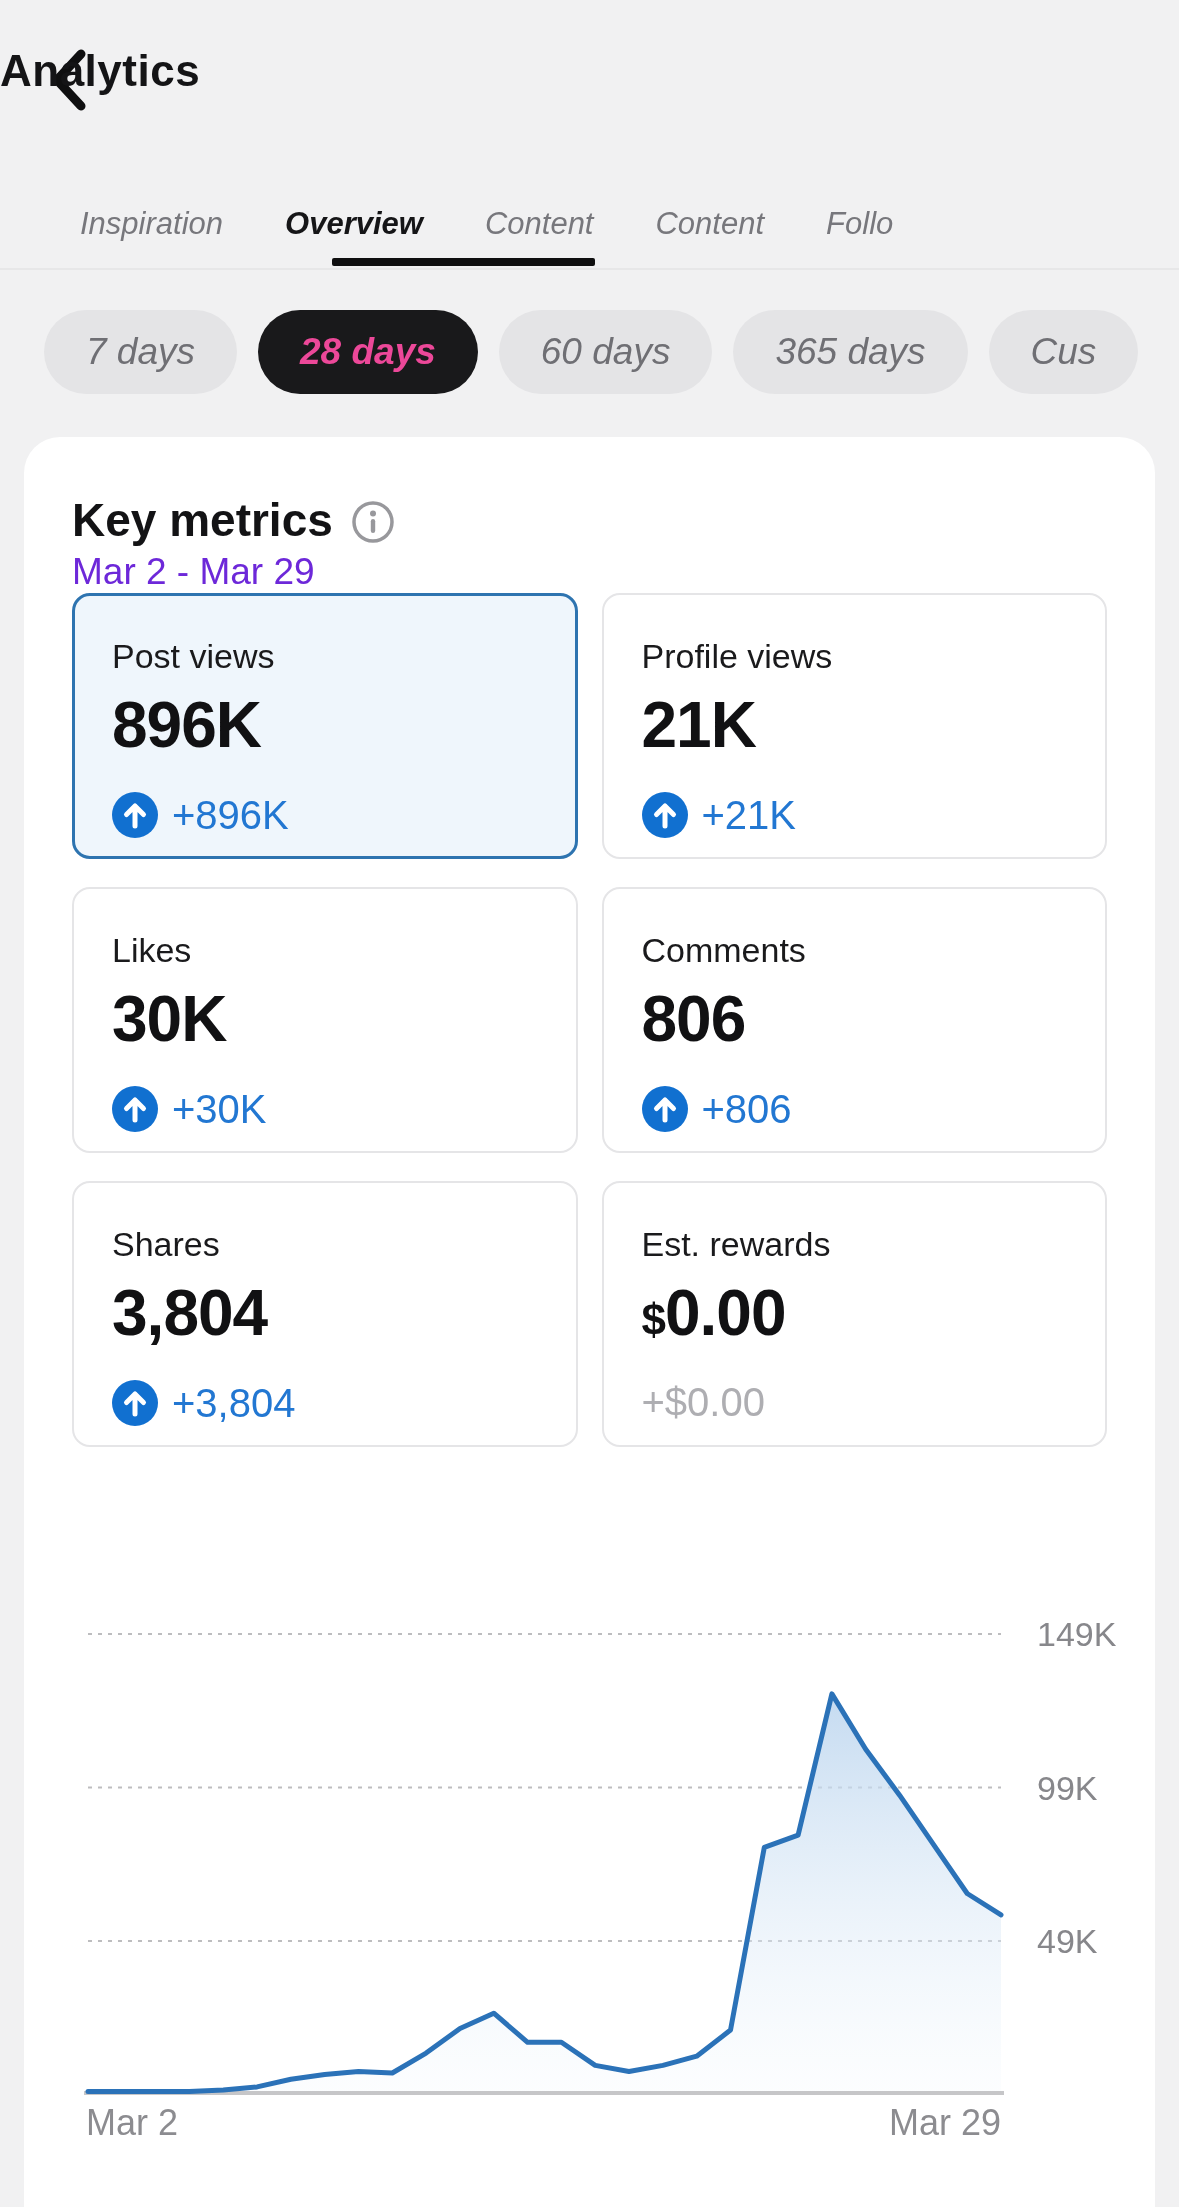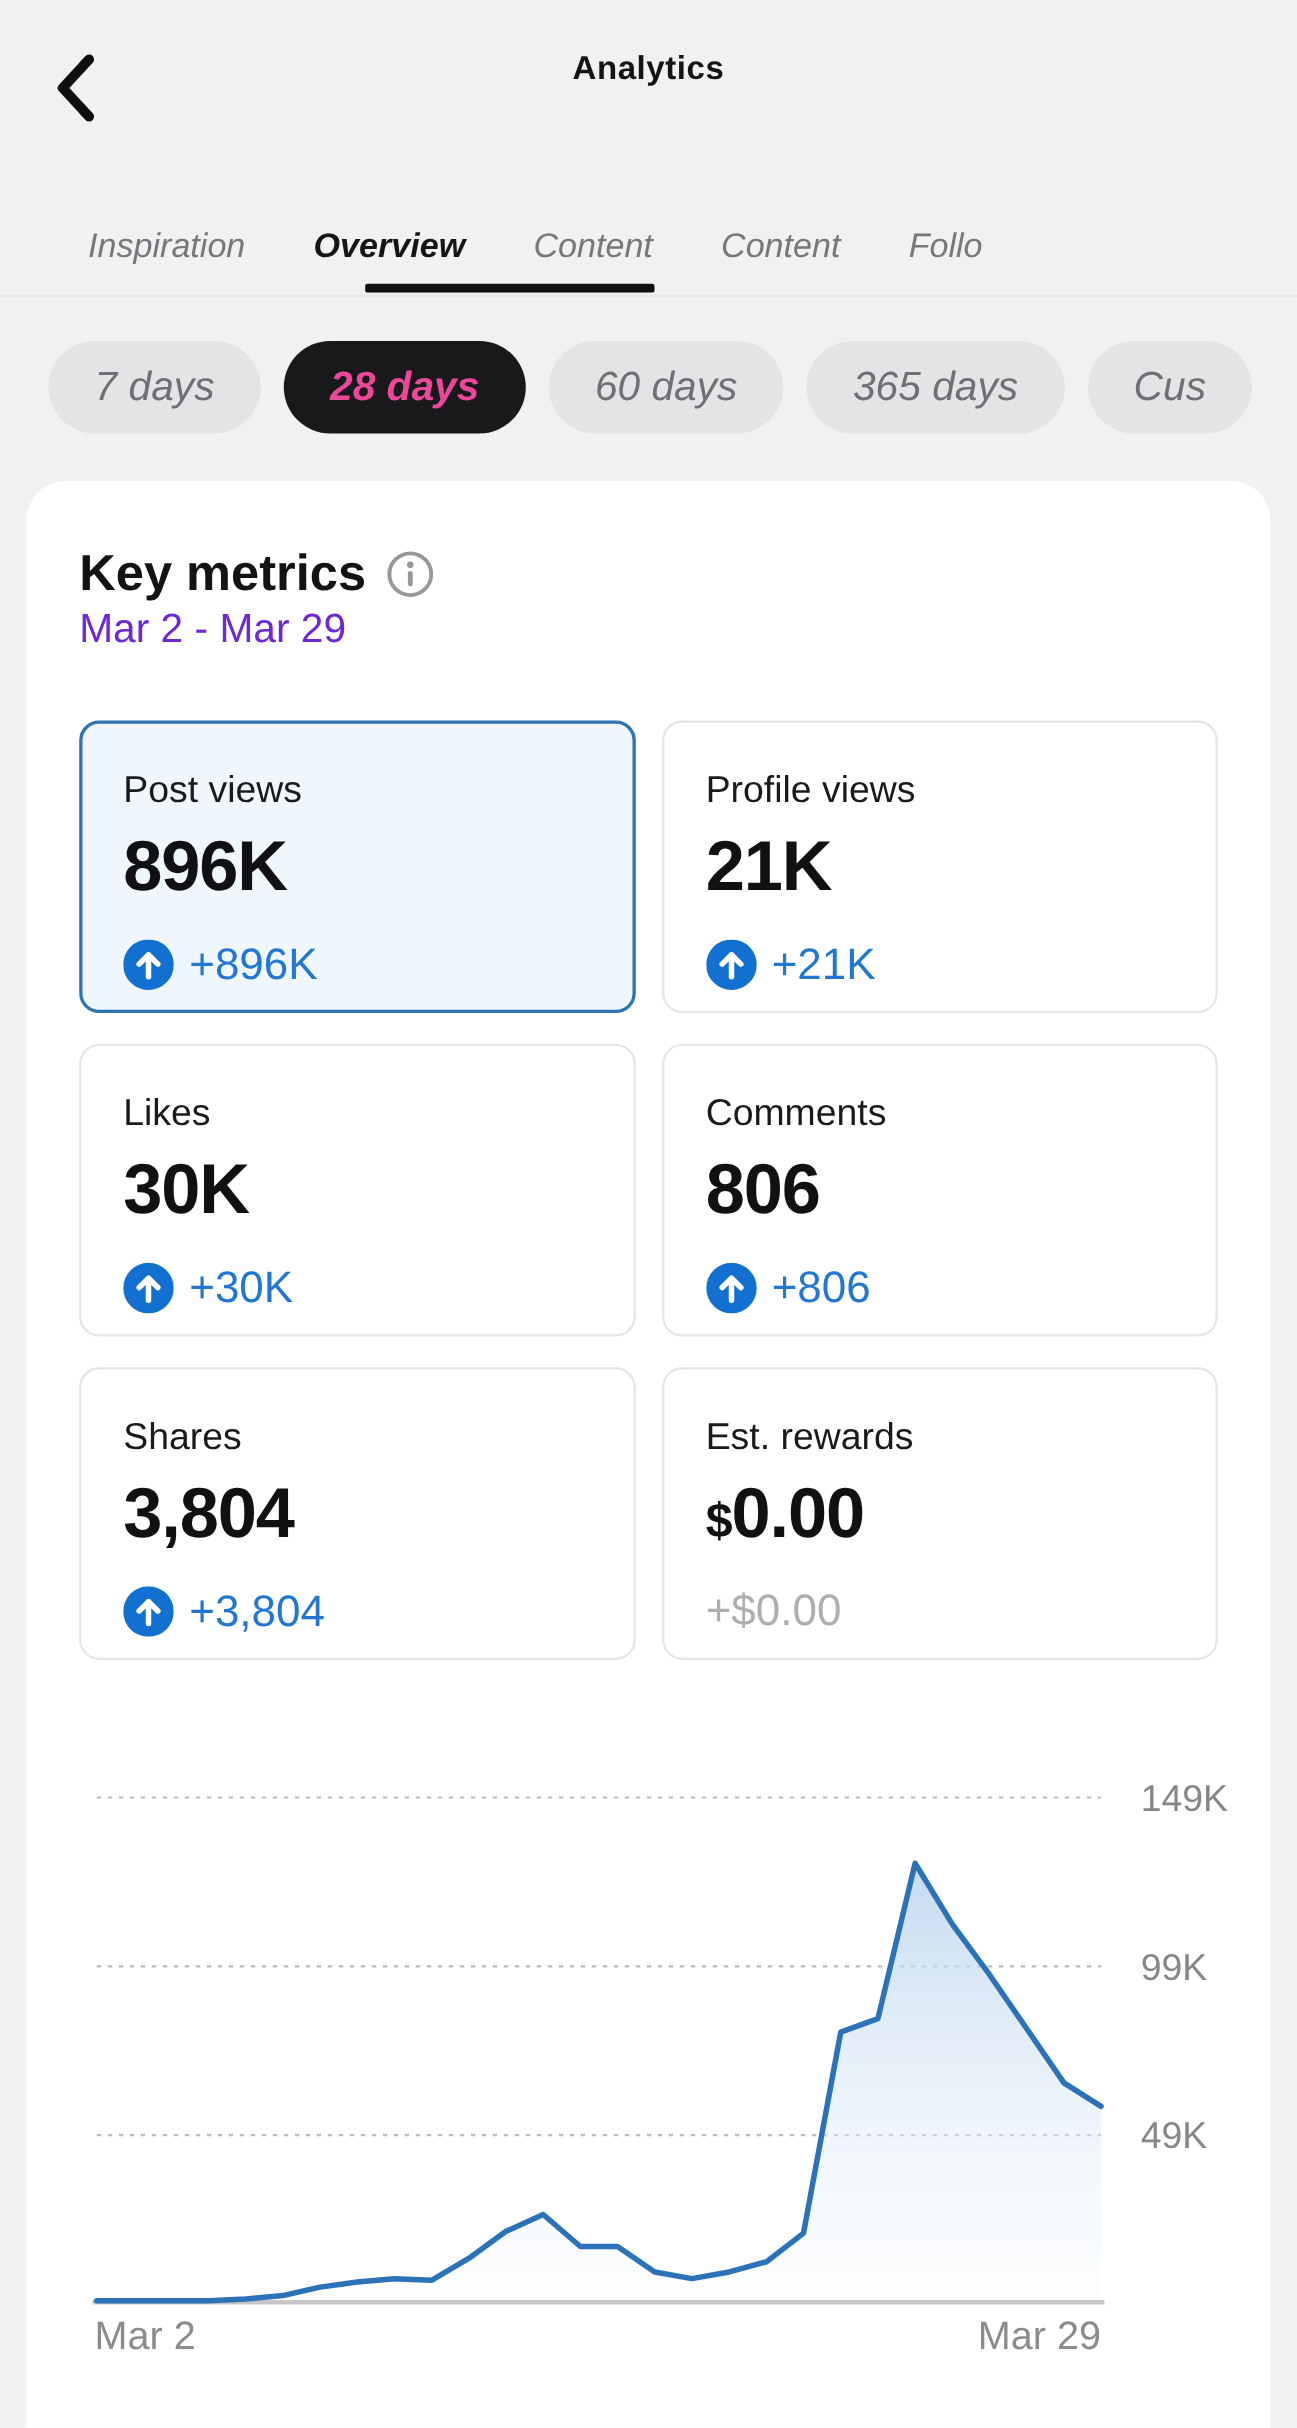--- a/index.html
+++ b/index.html
@@ -7,39 +7,39 @@
     width:1179px;height:2207px;
     background:#f1f1f2;
     font-family:"Liberation Sans","DejaVu Sans",sans-serif;
     position:relative;overflow:hidden;
     color:#141416;
     -webkit-font-smoothing:antialiased;
   }
   
   .header{position:absolute;top:0;left:0;width:1179px;height:178px;}
   .back-btn{position:absolute;left:40px;top:42px;width:56px;height:76px;display:flex;align-items:center;justify-content:center;}
-  .page-title{position:absolute;left:0;top:46px;width:1179px;text-align:center;font-size:30px;font-weight:700;letter-spacing:.5px;}
+  .page-title{position:absolute;left:0;top:46px;width:1179px;font-size:44px;font-weight:700;letter-spacing:.5px;}
   
   .tabs{position:absolute;top:178px;left:0;width:1179px;height:92px;display:flex;align-items:center;gap:62px;padding-left:80px;box-sizing:border-box;white-space:nowrap;overflow:hidden;}
   .tab{font-size:31px;color:#77777c;flex:0 0 auto;font-style:italic;}
   .tab.active{color:#151517;font-weight:700;}
   .tab-underline{position:absolute;left:332px;top:258px;width:263px;height:8px;background:#0f0f10;border-radius:2px;}
   .tabs-divider{position:absolute;left:0;top:268px;width:1179px;height:2px;background:#e7e7e8;}
   
   .pills{position:absolute;top:310px;left:0;width:1220px;height:84px;display:flex;gap:21px;padding-left:44px;box-sizing:border-box;}
   .pill{height:84px;border-radius:42px;background:#e4e4e6;color:#6f6f74;font-size:37px;display:flex;align-items:center;padding:0 42px;flex:0 0 auto;font-style:italic;}
   .pill.selected{background:#19191b;color:#ec4899;font-weight:600;text-align:right;}
   
   .sheet{position:absolute;left:24px;top:437px;width:1131px;height:1810px;background:#ffffff;border-radius:36px;box-sizing:border-box;padding:56px 48px 0 48px;}
   .km-title-row{display:flex;align-items:center;gap:18px;}
   .km-title{font-size:46px;font-weight:700;color:#131315;}
   .info-icon{width:44px;height:44px;flex:0 0 auto;margin-top:4px;}
   .km-date{margin-top:4px;font-size:37px;color:#6d28d9;}
   
-  .cards{margin-top:62px;display:grid;grid-template-columns:1fr 1fr;column-gap:24px;row-gap:28px;}
+  .cards{display:grid;grid-template-columns:1fr 1fr;column-gap:24px;row-gap:28px;}
   .card{height:266px;box-sizing:border-box;border:2px solid #e5e5e7;border-radius:18px;background:#fff;padding:42px 38px;}
   .card.selected{border:3px solid #2e74b0;background:#eff6fc;padding:41px 37px;}
   .card-label{font-size:34px;color:#1a1a1c;}
   .card-value{margin-top:12px;font-size:64px;font-weight:700;color:#111113;letter-spacing:-1px;}
   .card-value .currency{font-size:44px;}
   .delta-row{margin-top:30px;display:flex;align-items:center;gap:14px;}
   .delta-icon{width:46px;height:46px;flex:0 0 auto;}
   .delta-text{font-size:40px;font-weight:400;color:#2277d2;}
   .delta-text.muted{color:#aeaeb2;font-weight:400;}
   

